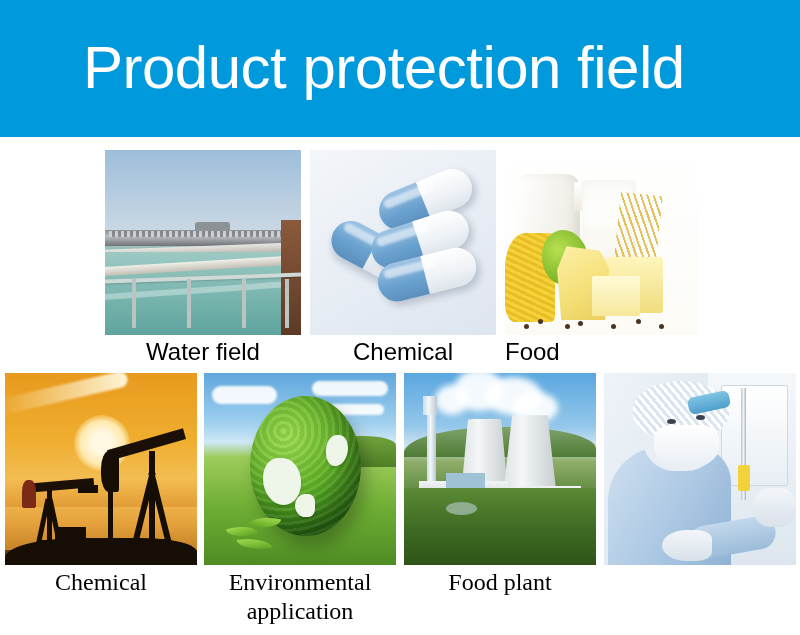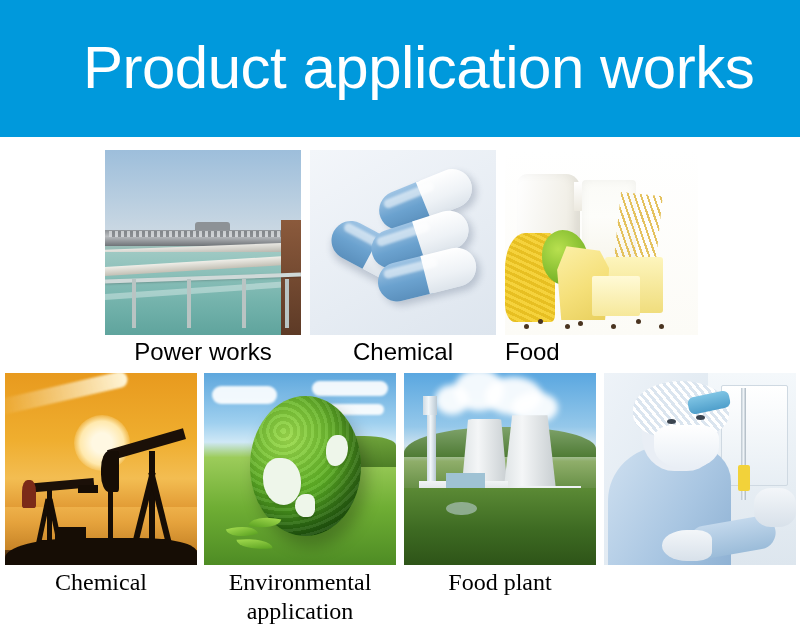--- a/index.html
+++ b/index.html
@@ -188,21 +188,21 @@
   .l-eye{position:absolute;width:9px;height:5px;background:#3a4450;border-radius:50%;}
   .l-glove{position:absolute;background:linear-gradient(#f3f6f9,#d8e1ea);border-radius:40%;}
   .l-arm{position:absolute;background:linear-gradient(#c3d8ec,#9bbcd9);border-radius:30px;}
 </style>
 </head>
 <body>
 
 <div class="page">
 
   <div class="banner">
-    <div class="banner-title">Product application works</div>
+    <div class="banner-title">Product protection field</div>
   </div>
 
   <div class="row1">
 
     <div class="cell" style="left:105px;width:196px;">
       <div class="cell-img">
         <div class="pic p-water">
           <div class="w-sky"></div>
           <div class="w-roof"></div>
           <div class="w-plant"></div>
@@ -265,21 +265,21 @@
           <div class="f-pep" style="left:38%;bottom:5%;"></div>
           <div class="f-pep" style="left:55%;"></div>
           <div class="f-pep" style="left:68%;bottom:6%;"></div>
           <div class="f-pep" style="left:80%;"></div>
         </div>
       </div>
     </div>
   </div>
 
   <div class="row1-labels">
-    <div class="lbl" style="left:105px;width:196px;text-align:center;">Power works</div>
+    <div class="lbl" style="left:105px;width:196px;text-align:center;">Water field</div>
     <div class="lbl" style="left:310px;width:186px;text-align:center;">Chemical</div>
     <div class="lbl" style="left:505px;width:193px;">Food</div>
   </div>
 
   <div class="row2">
 
     <div class="cell" style="left:5px;width:192px;">
       <div class="cell-img">
         <div class="pic p-chem">
           <div class="c-trail"></div>

